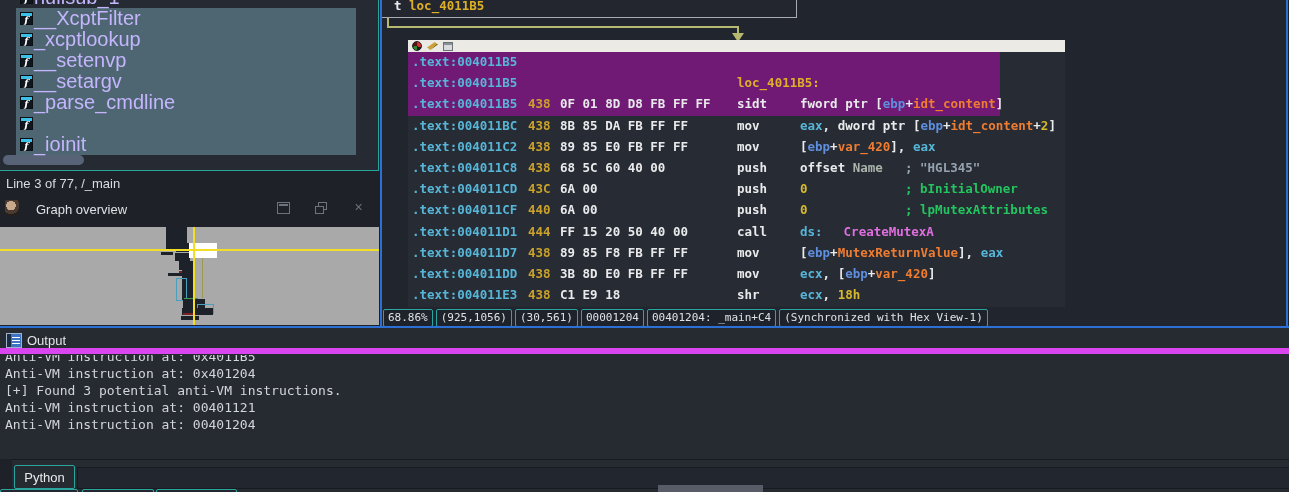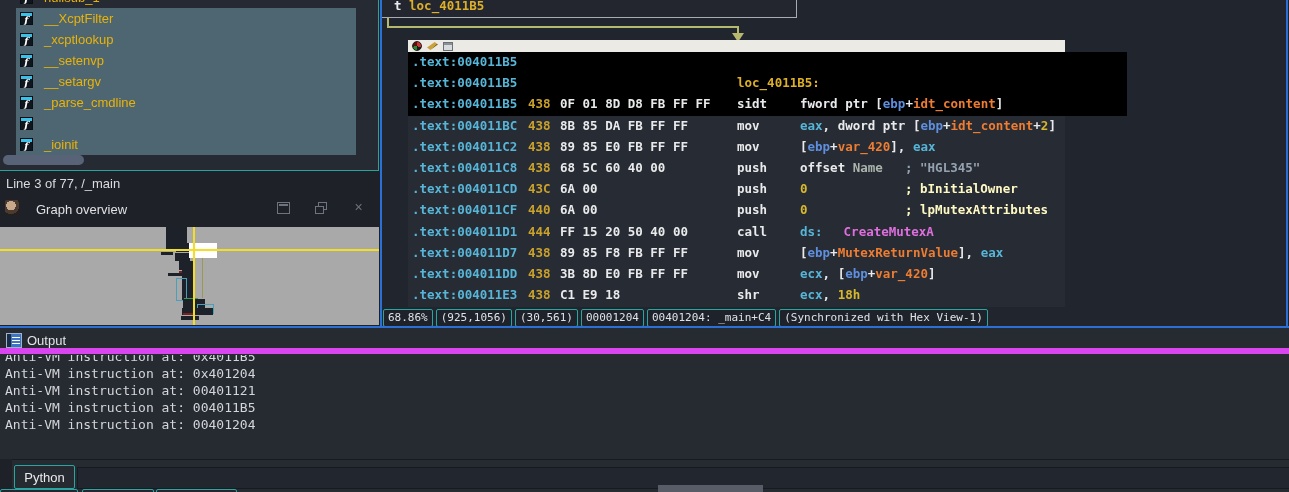--- a/index.html
+++ b/index.html
@@ -13,21 +13,21 @@
   
   .fn-panel { left:0; top:-1px; width:379px; height:172px; background:#262a33;
     border-right:1px solid #26a69a; border-bottom:1px solid #26a69a; overflow:hidden; }
   .fn-row { position:absolute; left:0; width:379px; height:21px; display:flex; align-items:center; }
   .fn-row .sel-bg { position:absolute; left:16px; width:340px; top:0; height:21px; background:#4d6672; }
   .fn-icon { position:relative; z-index:1; margin-left:20px; width:13px; height:13px; background:#10161e;
     border:1px solid #0a0f15; display:flex; align-items:center; justify-content:center; }
   .fn-icon::before { content:""; position:absolute; top:0; left:0; right:0; height:3px; background:#3bc1e8; }
   .fn-icon span { font-family:"DejaVu Serif", serif; font-style:italic; font-weight:bold;
     font-size:10px; color:#fff; line-height:1; margin-top:2px; }
-  .fn-label { position:relative; z-index:1; margin-left:11px; font-size:13px; color:#eab308; white-space:nowrap; }
+  .fn-label { position:relative; z-index:1; margin-left:1px; font-size:20px; color:#c4b5fd; white-space:nowrap; }
   .hscroll { position:absolute; left:0; top:154px; width:377px; height:14px; }
   .hthumb { position:absolute; left:3px; top:2px; width:81px; height:10px; background:#596377; border-radius:5px; }
 
   .status-line { left:6px; top:176px; font-size:13px; color:#d9dbde; }
 
   
   .go-header { left:0; top:196px; width:379px; height:27px; }
   .go-icon { position:absolute; left:5px; top:4px; width:15px; height:16px; border-radius:2px;
     background:radial-gradient(circle at 40% 35%, #c9a98c 0 34%, #4a3b30 35% 60%, #23201f 61%); }
   .go-title { position:absolute; left:36px; top:6px; font-size:13px; color:#dfe1e4; }
@@ -71,37 +71,37 @@
     display:flex; align-items:center; gap:5px; padding-left:4px; }
   .nt-wheel { width:10px; height:10px; border-radius:50%; border:1px solid #222;
     background:conic-gradient(#c33 0 110deg, #1a1a1a 110deg 180deg, #2a8a2a 180deg 260deg, #5a1010 260deg); }
   .nt-pencil { width:11px; height:8px; background:linear-gradient(135deg,#caa23c 60%, #8a6a20 61%);
     clip-path:polygon(0 70%, 70% 0, 100% 30%, 30% 100%); }
   .nt-window { width:10px; height:9px; border:1px solid #6a7widow8; border:1px solid #6a7078; background:#d8dade; position:relative; }
   .nt-window::before { content:""; position:absolute; left:0; top:0; width:100%; height:2px; background:#8a9098; }
 
   .rows { position:absolute; left:0; top:12px; width:657px; }
   .drow { position:relative; height:21.2px; width:657px; }
-  .drow.hl { background:#000000; width:719px; }
+  .drow.hl { background:#701a75; width:592px; }
   .dseg { position:absolute; top:2px; white-space:nowrap; }
   .p-addr { left:4px; }  .p-sp { left:120px; } .p-bytes { left:152px; }
   .p-mnem { left:329px; } .p-ops { left:392px; } .p-cmt { left:497px; }
 
   .c-w    { color:#e9eaeb; }
   .c-addr { color:#57b6d8; }
   .c-sp   { color:#c9a12b; }
   .c-loc  { color:#ddb028; }
   .c-stk  { color:#ee7d32; }
   .c-num  { color:#d8b92c; }
   .c-ebp  { color:#5f8fdf; }
   .c-reg  { color:#57b6d8; }
   .c-api  { color:#df6fdf;margin-left:21px; }
   .c-name { color:#aab4ab; }
   .c-cmt  { color:#95a2b0; }
-  .c-cmt2 { color:#fef9c3; }
+  .c-cmt2 { color:#22c55e; }
 
   .dstatus { position:absolute; left:1px; top:309px; display:flex; gap:3px;
     font-family:"DejaVu Sans Mono", monospace; font-weight:normal; font-size:11px; }
   .dstatus .box { border:1px solid #2aa5a0; border-radius:2px; padding:1px 4px 2px 4px;
     color:#dfe3e6; background:#1e222b; white-space:nowrap; }
 
   
   .out-panel { left:0; top:328px; width:1289px; height:131px; background:#262a31; overflow:hidden; }
   .out-header { position:absolute; left:0; top:0; width:1289px; height:26px; border-bottom:6px solid #d946ef; }
   .out-icon { position:absolute; left:6px; top:5px; width:16px; height:15px; background:#3d74c4;
@@ -344,22 +344,22 @@
 
   <section class="abs out-panel">
     <div class="out-header">
       <div class="out-icon"></div>
       <div class="out-title">Output</div>
     </div>
     <div class="out-lines">
       <div class="inner" id="out-lines">
           <div class="out-line">Anti-VM instruction at: 0x4011B5</div>
           <div class="out-line">Anti-VM instruction at: 0x401204</div>
+          <div class="out-line">[+] Found 3 potential anti-VM instructions.</div>
           <div class="out-line">Anti-VM instruction at: 00401121</div>
-          <div class="out-line">Anti-VM instruction at: 004011B5</div>
           <div class="out-line">Anti-VM instruction at: 00401204</div>
         </div>
     </div>
   </section>
 
   <section class="abs console">
     <div class="py-tab">
       <span>Python</span>
     </div>
     <div class="py-input"></div>

